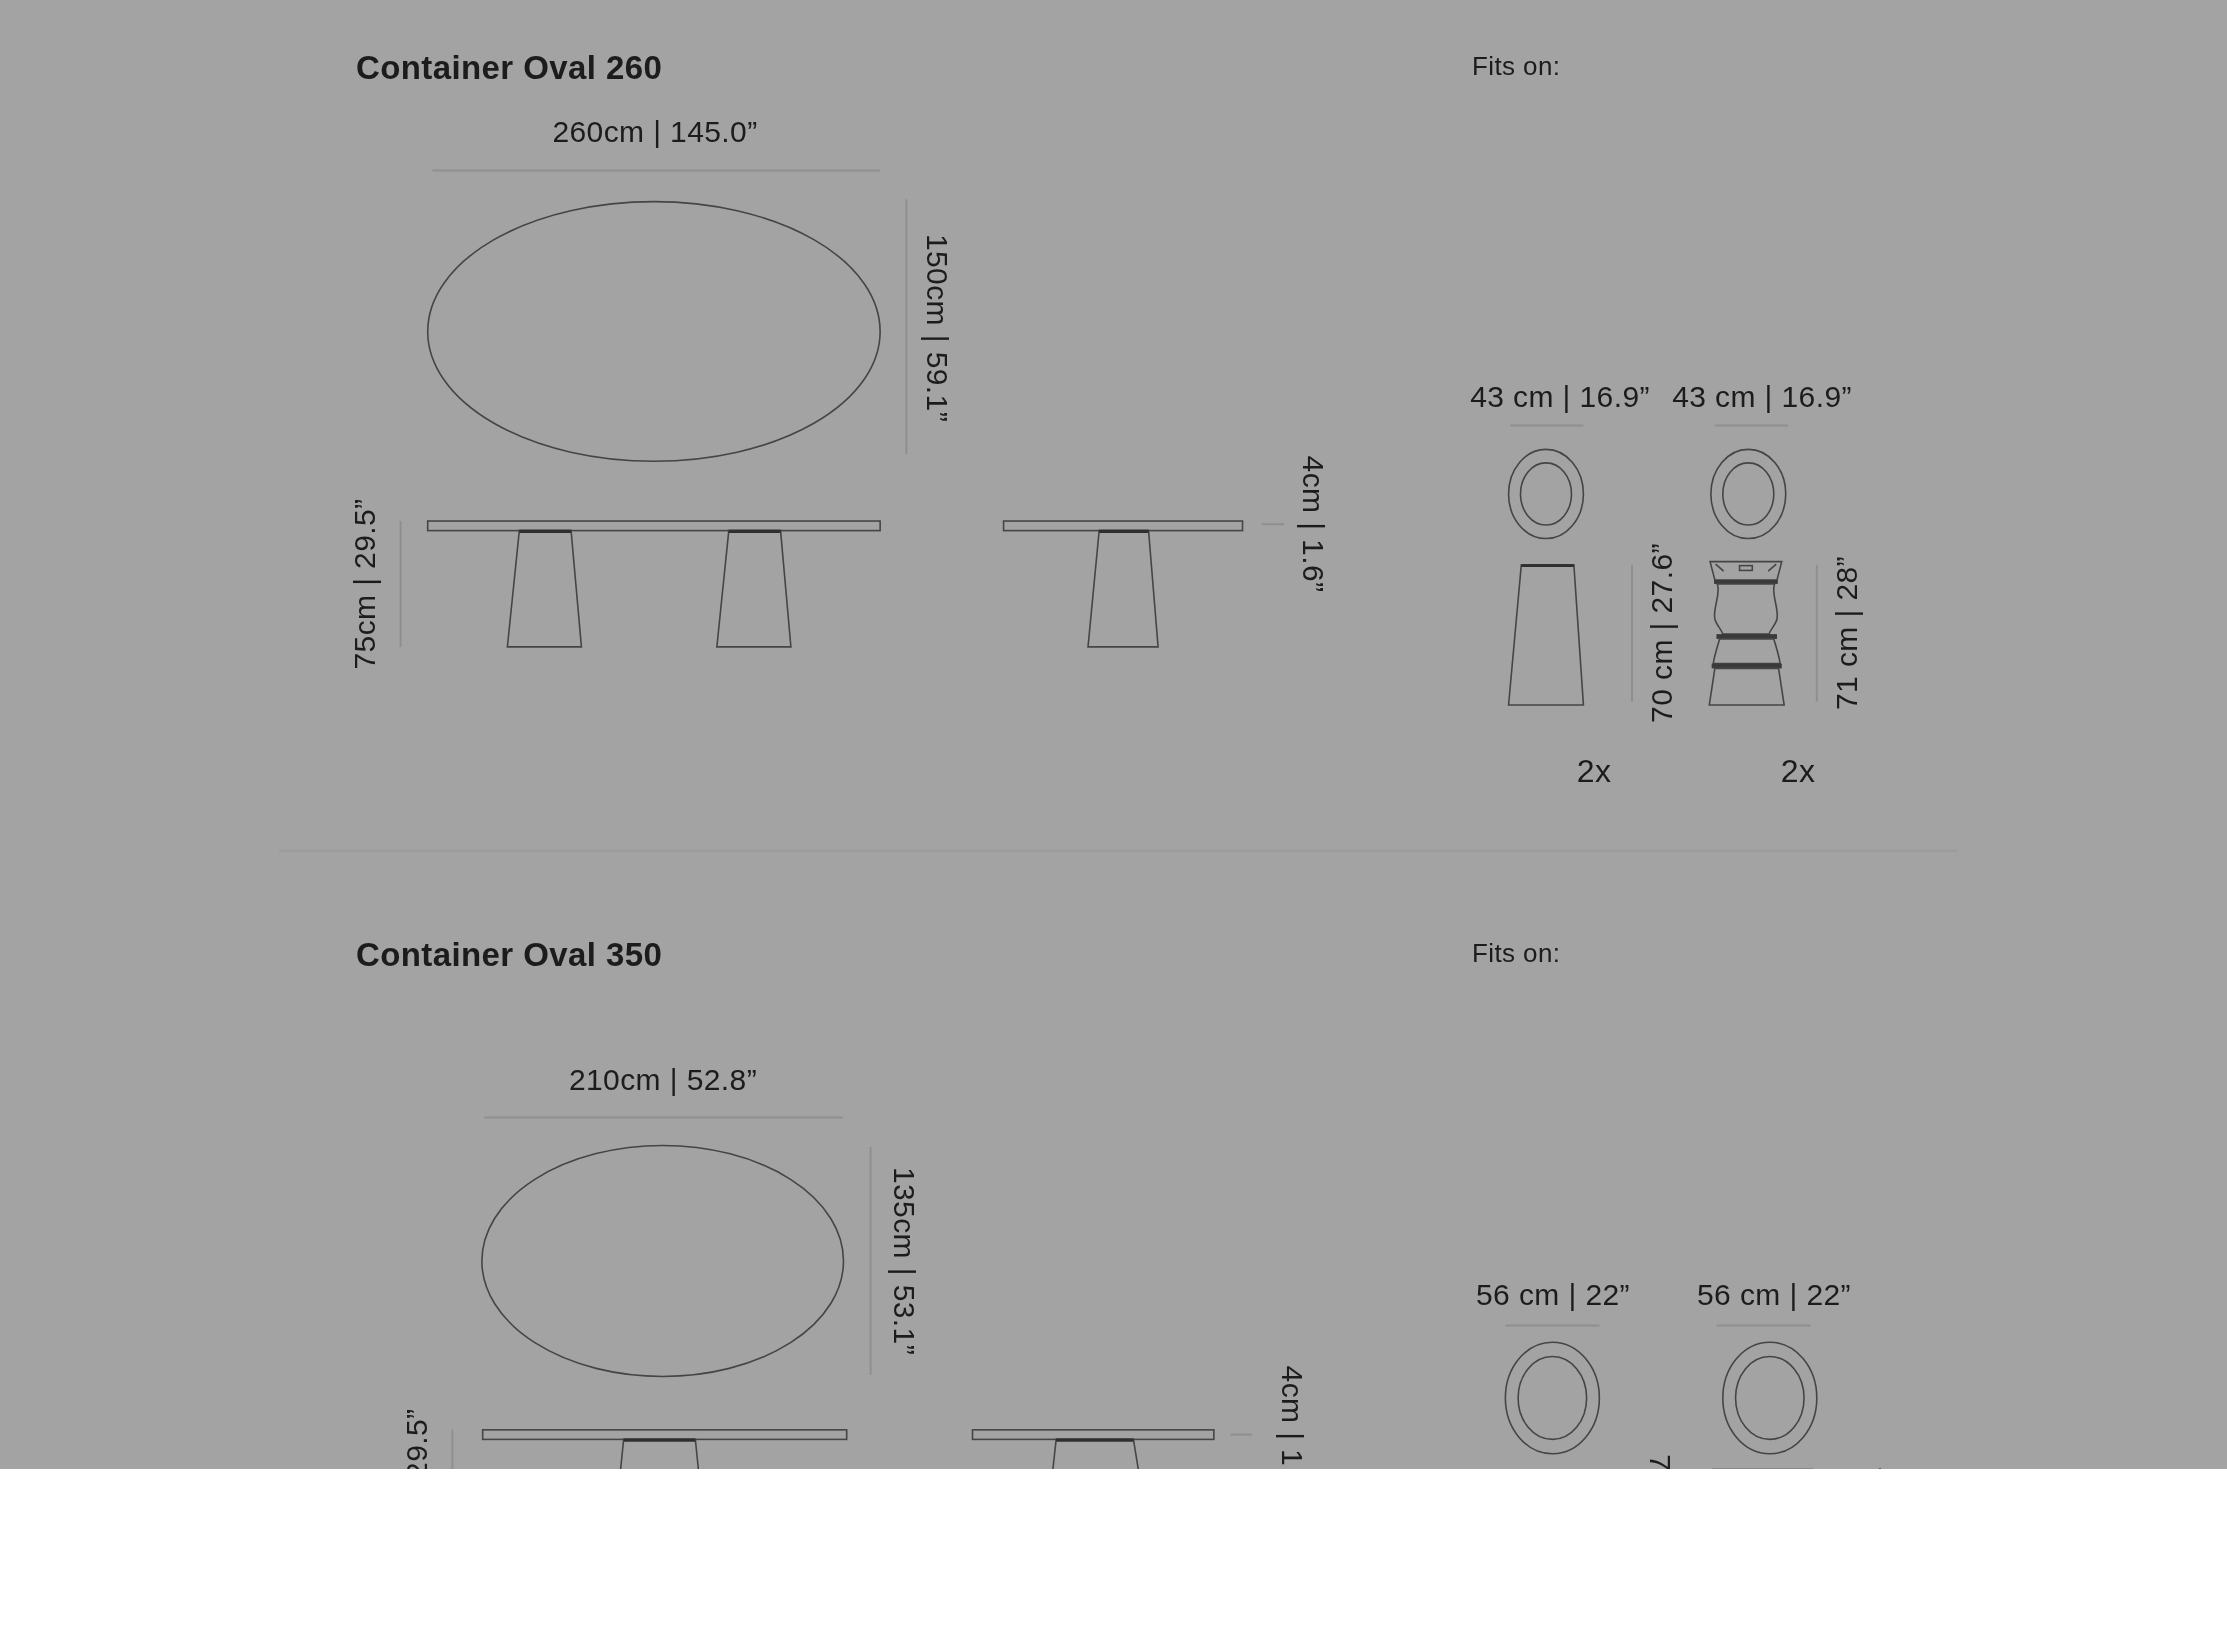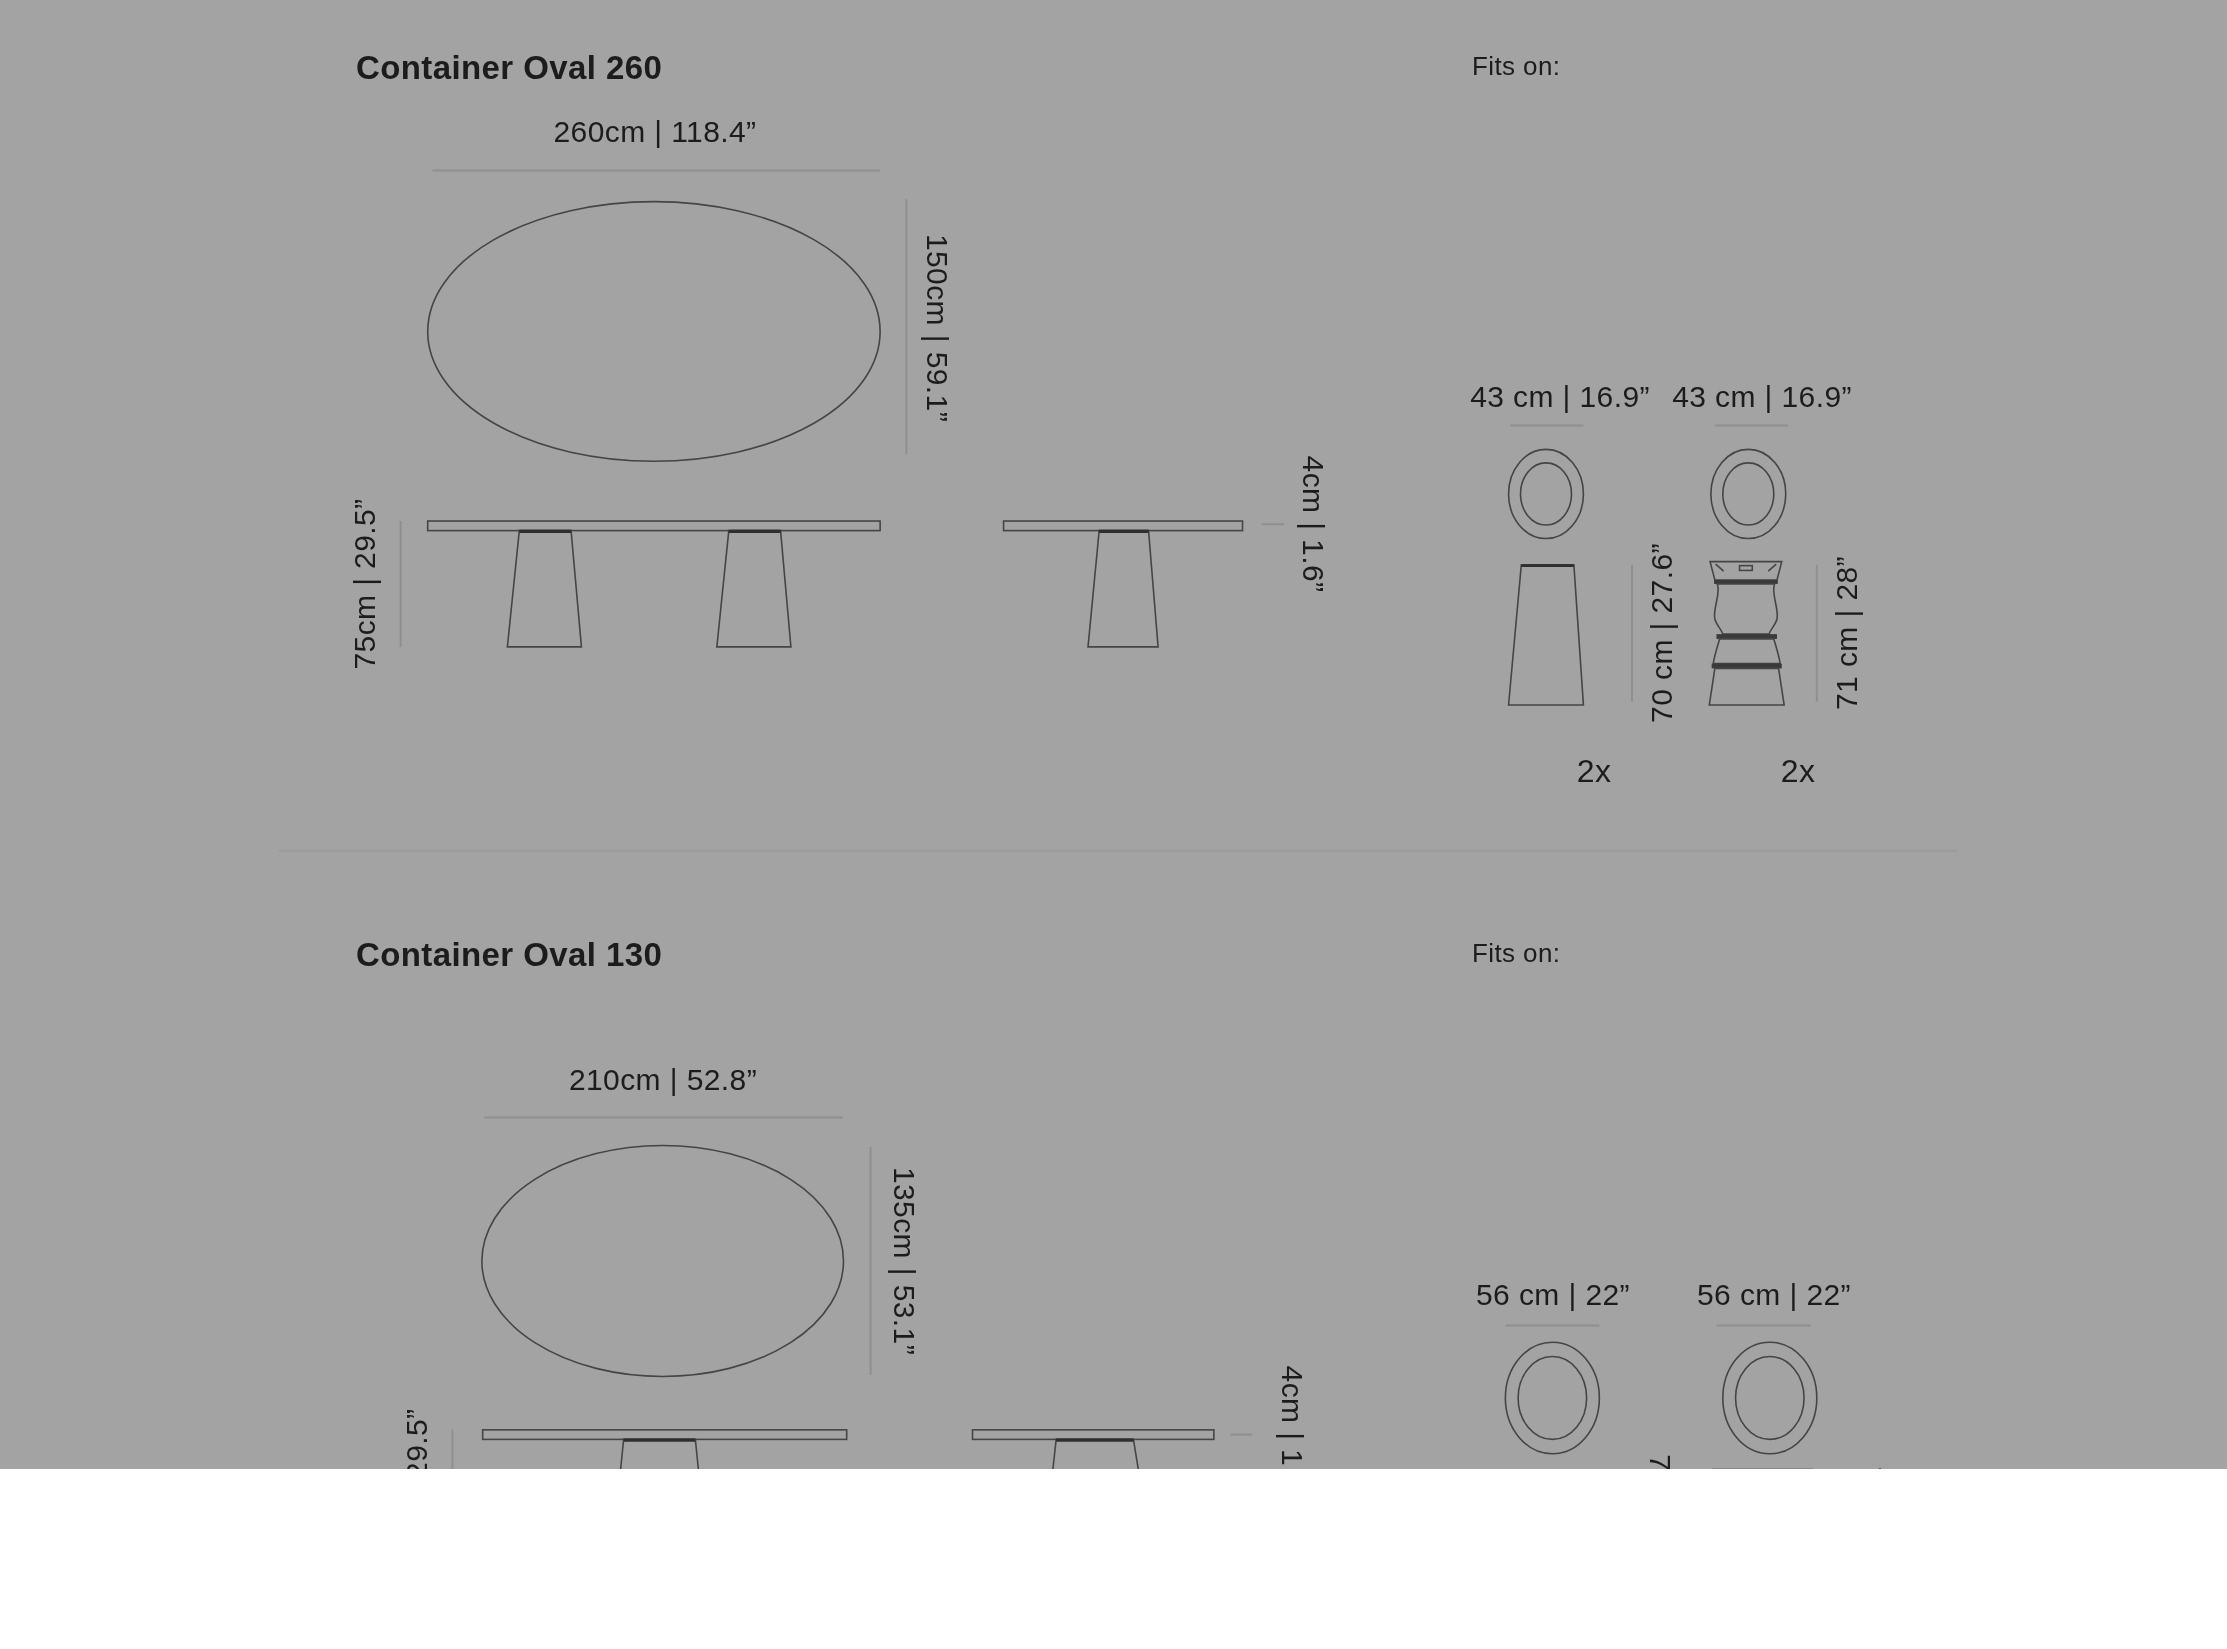--- a/index.html
+++ b/index.html
@@ -137,38 +137,38 @@
         <path d="M2158,1998 L2150,2030 L2276,2030 L2268,1998 Z"></path>
         <line x1="2312" y1="1853" x2="2312" y2="2024" stroke="#8f8f8f" stroke-width="2.5"></line>
       </g>
     </g>
   </svg>
 
   <div class="lbl title" style="left:356px;top:49px;">Container Oval 260</div>
 
   <div class="lbl fits" style="left:1472px;top:51px;">Fits on:</div>
 
-  <div class="lbl center" style="left:655px;top:132px;">260cm | 118.4”</div>
+  <div class="lbl center" style="left:655px;top:132px;">260cm | 145.0”</div>
 
   <div class="lbl rot-cw" style="left:937px;top:328px;">150cm | 59.1”</div>
 
   <div class="lbl rot-ccw" style="left:365px;top:584px;">75cm | 29.5”</div>
 
   <div class="lbl rot-cw" style="left:1313px;top:524px;">4cm | 1.6”</div>
 
   <div class="lbl center" style="left:1560px;top:397px;">43 cm | 16.9”</div>
   <div class="lbl center" style="left:1762px;top:397px;">43 cm | 16.9”</div>
 
   <div class="lbl rot-ccw" style="left:1662px;top:633px;">70 cm | 27.6”</div>
   <div class="lbl rot-ccw" style="left:1847px;top:633px;">71 cm | 28”</div>
 
   <div class="lbl qty center" style="left:1546px;top:771px;">2x</div>
   <div class="lbl qty center" style="left:1750px;top:771px;">2x</div>
 
-  <div class="lbl title" style="left:356px;top:936px;">Container Oval 130</div>
+  <div class="lbl title" style="left:356px;top:936px;">Container Oval 350</div>
 
   <div class="lbl fits" style="left:1472px;top:938px;">Fits on:</div>
 
   <div class="lbl center" style="left:663px;top:1080px;">210cm | 52.8”</div>
 
   <div class="lbl rot-cw" style="left:904px;top:1261px;">135cm | 53.1”</div>
 
   <div class="lbl rot-ccw" style="left:417px;top:1494px;">75cm | 29.5”</div>
 
   <div class="lbl rot-cw" style="left:1292px;top:1434px;">4cm | 1.6”</div>

